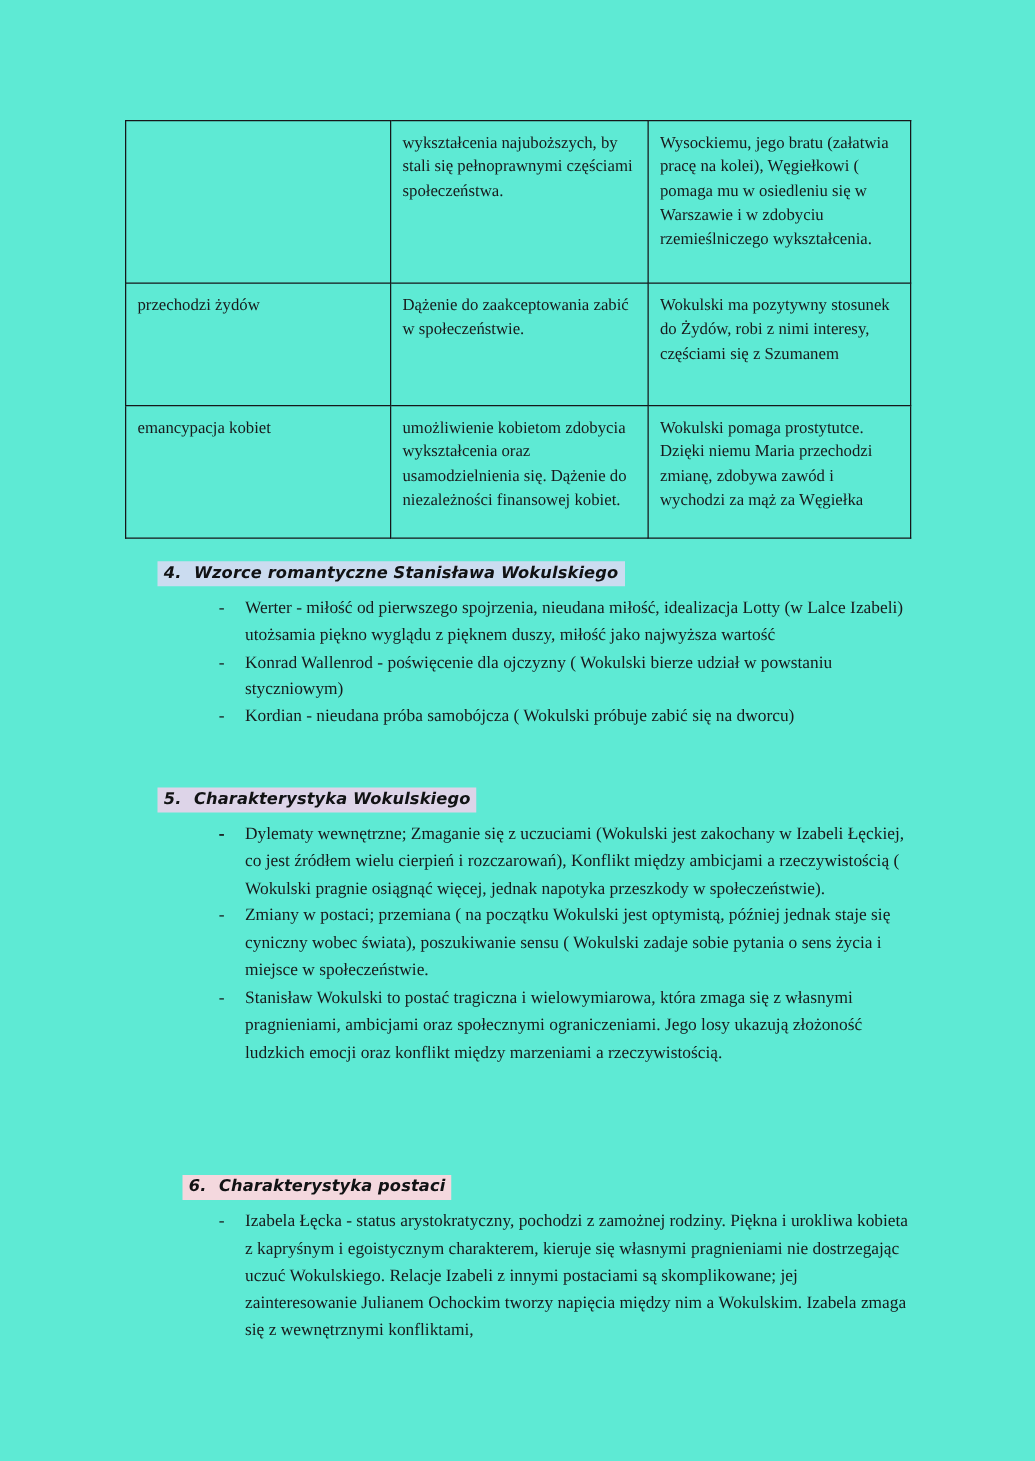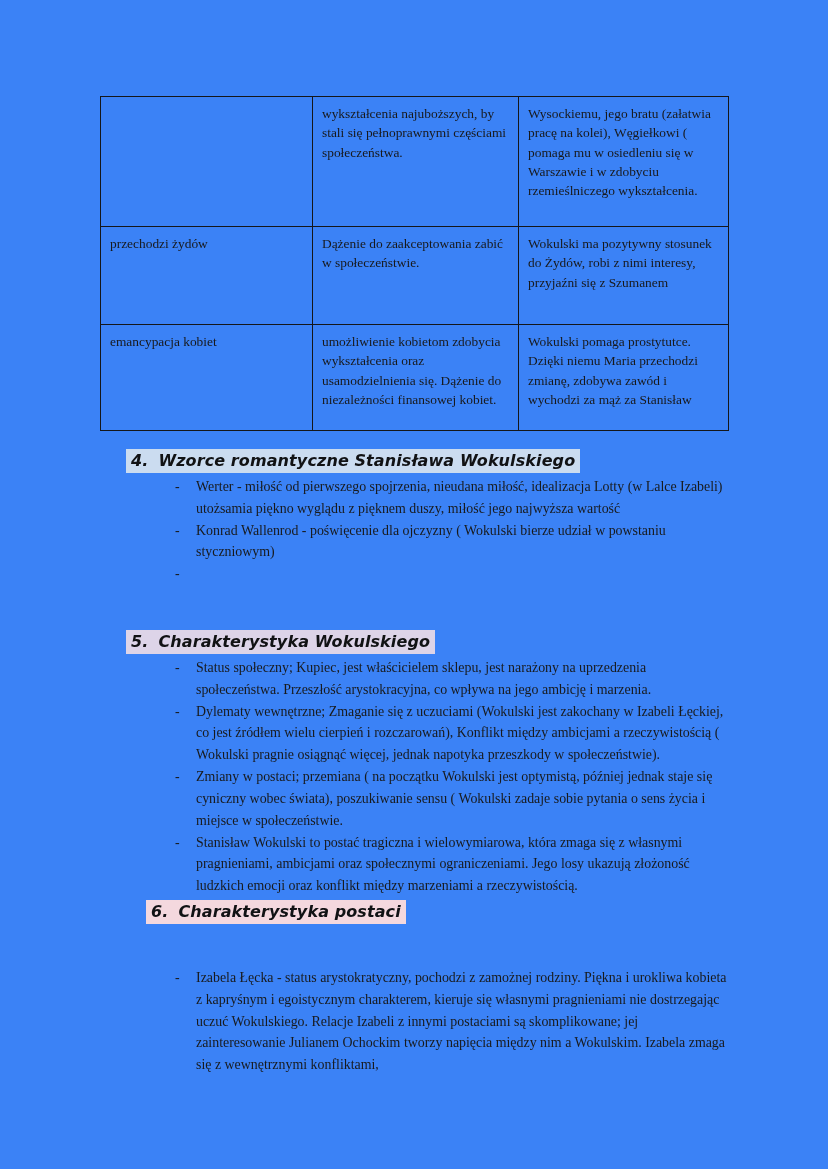--- a/index.html
+++ b/index.html
@@ -16,21 +16,21 @@
     color: #1a1a1a;
     overflow: hidden;
   }
 
   .page {
     position: absolute;
     left: 0;
     top: 0;
     width: 828px;
     height: 1169px;
-    background: #3b82f6;
+    background: #5eead4;
   }
 
   
   .notes-table {
     position: absolute;
     left: 100px;
     top: 96px;
     width: 628px;
     border-collapse: collapse;
     table-layout: fixed;
@@ -46,21 +46,21 @@
   }
   .notes-table col.c1 { width: 212px; }
   .notes-table col.c2 { width: 206px; }
   .notes-table col.c3 { width: 210px; }
 
   .row1 td { height: 112px; }
   .row2 td { height: 80px; }
   .row3 td { height: 88px; margin-left: 40px; }
   .sec-head {
     font-family: "DejaVu Sans", "Liberation Sans", sans-serif;
-    font-size: 16px;
+    font-size: 13px;
     font-weight: bold;
     font-style: italic;
     letter-spacing: 0.1px;
     color: #111214;
     display: inline-block;
     padding: 2px 5px 3px 5px;
     white-space: nowrap;
   }
   .sec-head .num {
     display: inline-block;
@@ -114,54 +114,54 @@
     </colgroup>
     <tbody>
       <tr class="row1">
         <td></td>
         <td>wykształcenia najuboższych, by stali się pełnoprawnymi częściami społeczeństwa.</td>
         <td>Wysockiemu, jego bratu (załatwia pracę na kolei), Węgiełkowi ( pomaga mu w osiedleniu się w Warszawie i w zdobyciu rzemieślniczego wykształcenia.</td>
       </tr>
       <tr class="row2">
         <td>przechodzi żydów</td>
         <td>Dążenie do zaakceptowania zabić w społeczeństwie.</td>
-        <td>Wokulski ma pozytywny stosunek do Żydów, robi z nimi interesy, przyjaźni się z Szumanem</td>
+        <td>Wokulski ma pozytywny stosunek do Żydów, robi z nimi interesy, częściami się z Szumanem</td>
       </tr>
       <tr class="row3">
         <td>emancypacja kobiet</td>
         <td>umożliwienie kobietom zdobycia wykształcenia oraz usamodzielnienia się. Dążenie do niezależności finansowej kobiet.</td>
-        <td>Wokulski pomaga prostytutce. Dzięki niemu Maria przechodzi zmianę, zdobywa zawód i wychodzi za mąż za Stanisław</td>
+        <td>Wokulski pomaga prostytutce. Dzięki niemu Maria przechodzi zmianę, zdobywa zawód i wychodzi za mąż za Węgiełka</td>
       </tr>
     </tbody>
   </table>
 
   <div class="sec-head-wrap" style="top:449px;">
     <span class="sec-head hl-blue">
       <span class="num">4.</span><span>Wzorce romantyczne Stanisława Wokulskiego</span>
     </span>
   </div>
   <ul class="bullets" style="top:476px;">
-    <li><span class="dash">-</span><span>Werter - miłość od pierwszego spojrzenia, nieudana miłość, idealizacja Lotty (w Lalce Izabeli) utożsamia piękno wyglądu z pięknem duszy, miłość jego najwyższa wartość</span></li>
+    <li><span class="dash">-</span><span>Werter - miłość od pierwszego spojrzenia, nieudana miłość, idealizacja Lotty (w Lalce Izabeli) utożsamia piękno wyglądu z pięknem duszy, miłość jako najwyższa wartość</span></li>
     <li><span class="dash">-</span><span>Konrad Wallenrod - poświęcenie dla ojczyzny ( Wokulski bierze udział w powstaniu styczniowym)</span></li>
-    <li><span class="dash">-</span></li>
+    <li><span class="dash">-</span><span>Kordian - nieudana próba samobójcza ( Wokulski próbuje zabić się na dworcu)</span></li>
   </ul>
 
   <div class="sec-head-wrap" style="top:630px;">
     <span class="sec-head hl-purple">
       <span class="num">5.</span><span>Charakterystyka Wokulskiego</span>
     </span>
   </div>
   <ul class="bullets" style="top:657px;">
-    <li><span class="dash">-</span><span>Status społeczny; Kupiec, jest właścicielem sklepu, jest narażony na uprzedzenia społeczeństwa. Przeszłość arystokracyjna, co wpływa na jego ambicję i marzenia.</span></li>
+    <li><span class="dash">-</span></li>
     <li><span class="dash">-</span><span>Dylematy wewnętrzne; Zmaganie się z uczuciami (Wokulski jest zakochany w Izabeli Łęckiej, co jest źródłem wielu cierpień i rozczarowań), Konflikt między ambicjami a rzeczywistością ( Wokulski pragnie osiągnąć więcej, jednak napotyka przeszkody w społeczeństwie).</span></li>
     <li><span class="dash">-</span><span>Zmiany w postaci; przemiana ( na początku Wokulski jest optymistą, później jednak staje się cyniczny wobec świata), poszukiwanie sensu ( Wokulski zadaje sobie pytania o sens życia i miejsce w społeczeństwie.</span></li>
     <li><span class="dash">-</span><span>Stanisław Wokulski to postać tragiczna i wielowymiarowa, która zmaga się z własnymi pragnieniami, ambicjami oraz społecznymi ograniczeniami. Jego losy ukazują złożoność ludzkich emocji oraz konflikt między marzeniami a rzeczywistością.</span></li>
   </ul>
 
-  <div class="sec-head-wrap" style="top:900px;padding-left:20px;">
+  <div class="sec-head-wrap" style="top:940px;padding-left:20px;">
     <span class="sec-head hl-pink">
       <span class="num">6.</span><span>Charakterystyka postaci</span>
     </span>
   </div>
   <ul class="bullets" style="top:967px;">
     <li><span class="dash">-</span><span>Izabela Łęcka - status arystokratyczny, pochodzi z zamożnej rodziny. Piękna i urokliwa kobieta z kapryśnym i egoistycznym charakterem, kieruje się własnymi pragnieniami nie dostrzegając uczuć Wokulskiego. Relacje Izabeli z innymi postaciami są skomplikowane; jej zainteresowanie Julianem Ochockim tworzy napięcia między nim a Wokulskim. Izabela zmaga się z wewnętrznymi konfliktami,</span></li>
   </ul>
 
 </div>
 

